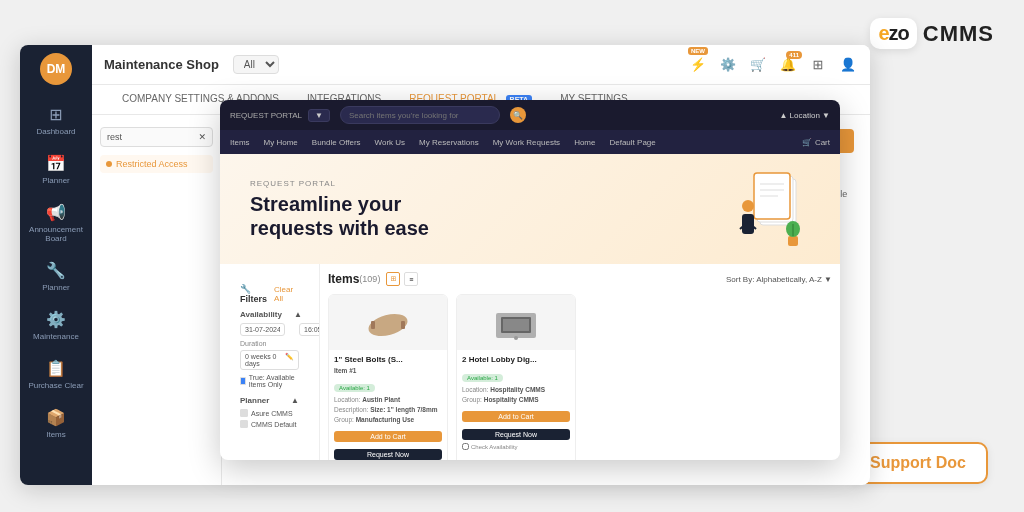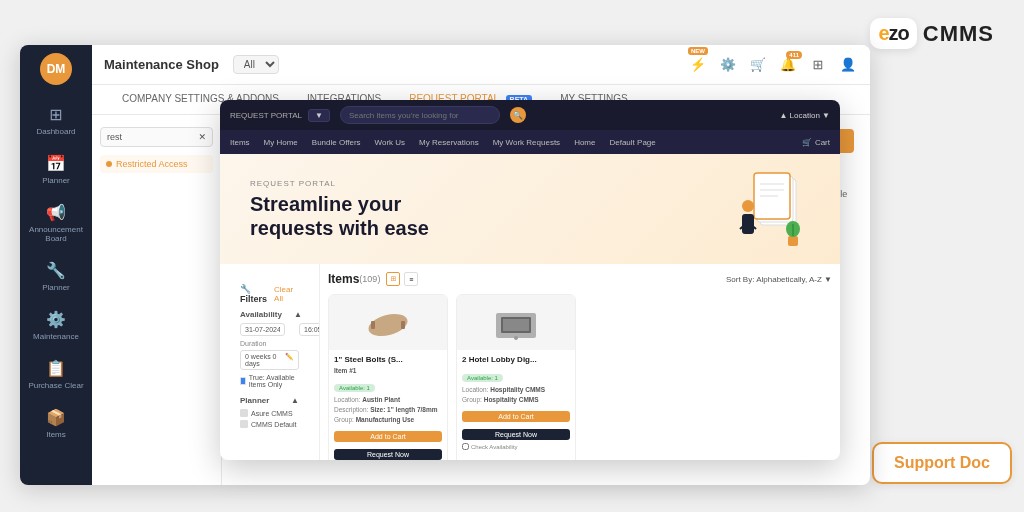--- a/index.html
+++ b/index.html
@@ -43,21 +43,21 @@
       font-size: 22px;
       font-weight: 700;
       color: #222;
       letter-spacing: 1px;
     }
 
     
     .support-doc-btn {
       position: absolute;
       bottom: 28px;
-      right: 12px;
+      right: 36px;
       border: 2.5px solid #e8973a;
       border-radius: 10px;
       padding: 10px 20px;
       font-size: 16px;
       font-weight: 700;
       color: #e8973a;
       background: white;
       cursor: pointer;
       box-shadow: 0 2px 8px rgba(0,0,0,0.08);
     }

